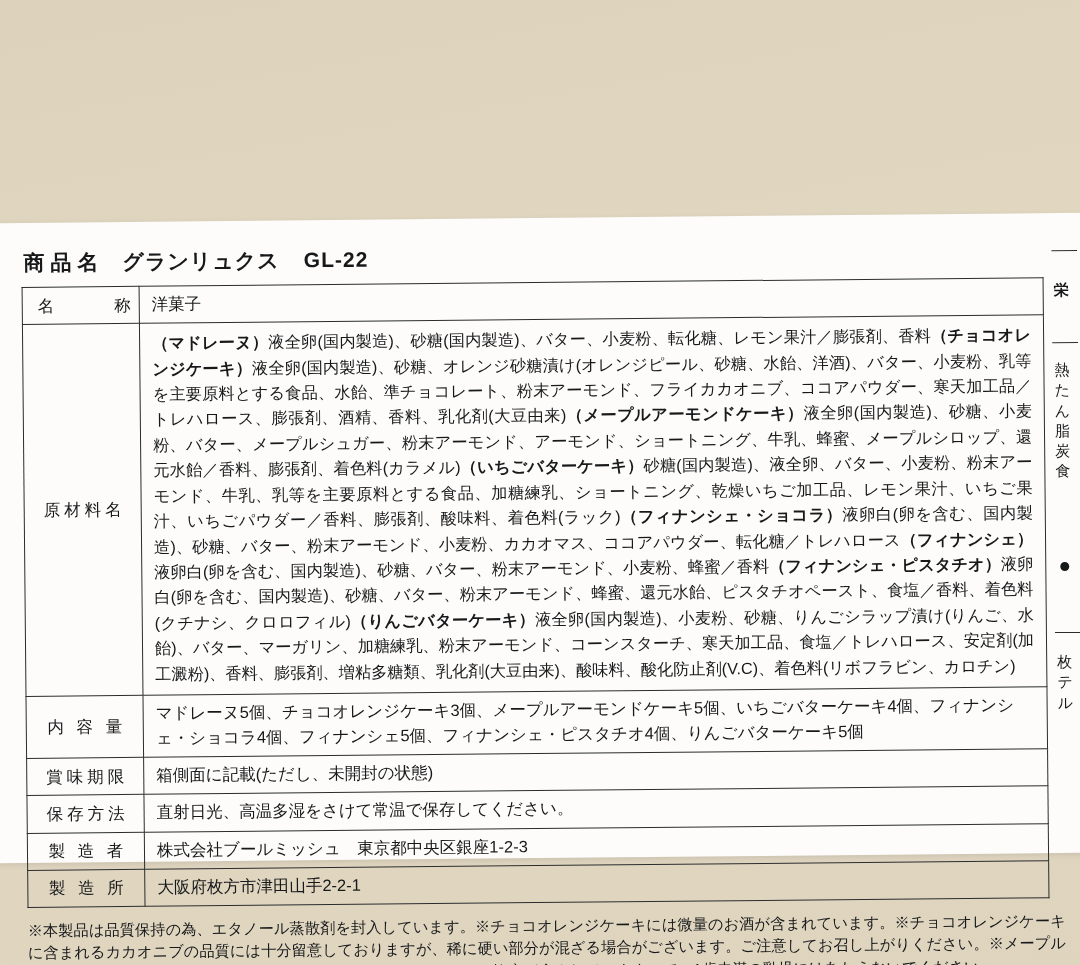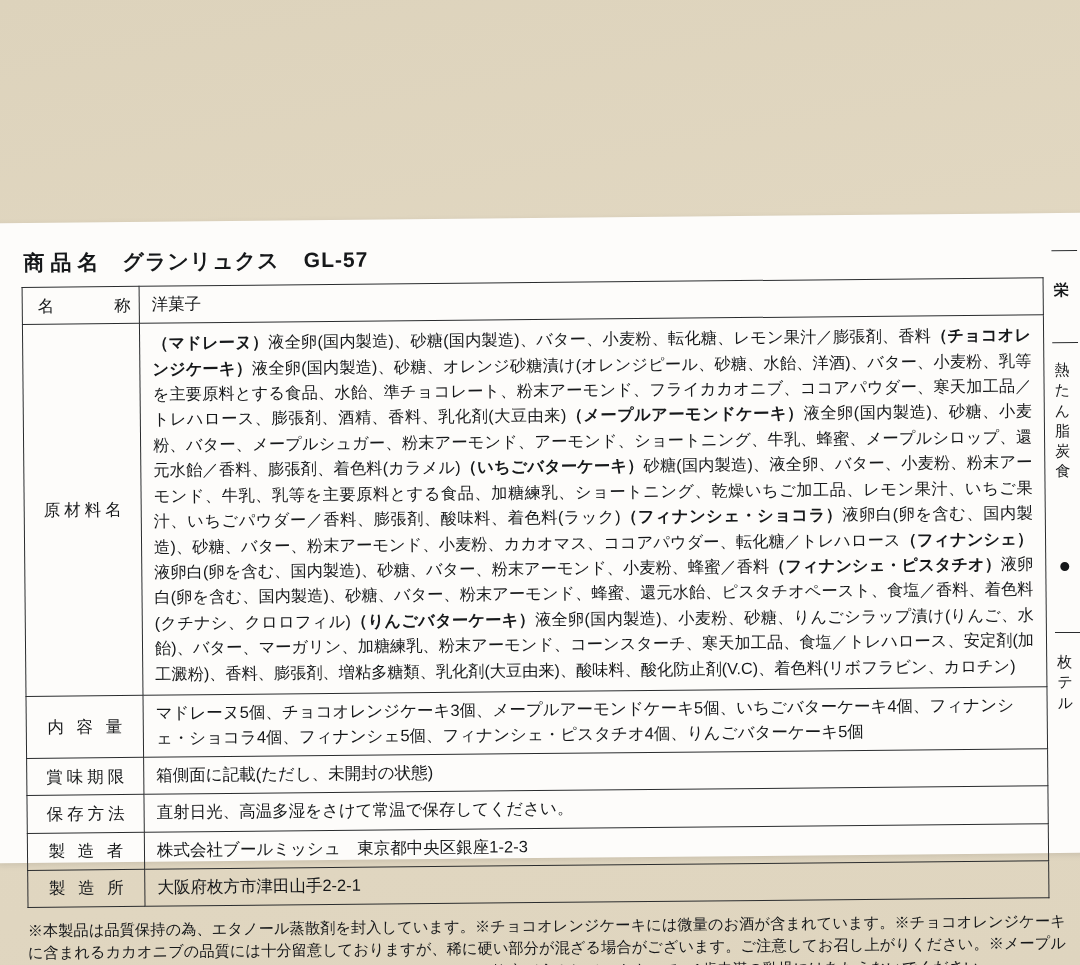--- a/index.html
+++ b/index.html
@@ -144,21 +144,21 @@
 <body>
 
 <div id="page">
 
   <div id="label">
     <div id="label-inner">
 
       <div class="title-row">
         <span class="title-label">商品名</span>
         <span class="title-value">グランリュクス</span>
-        <span class="title-code">GL-57</span>
+        <span class="title-code">GL-22</span>
       </div>
 
       <table class="spec">
         <tbody>
           <tr>
             <td class="key spaced">名　　称</td>
             <td class="val">洋菓子</td>
           </tr>
           <tr>
             <td class="key">原材料名</td>

